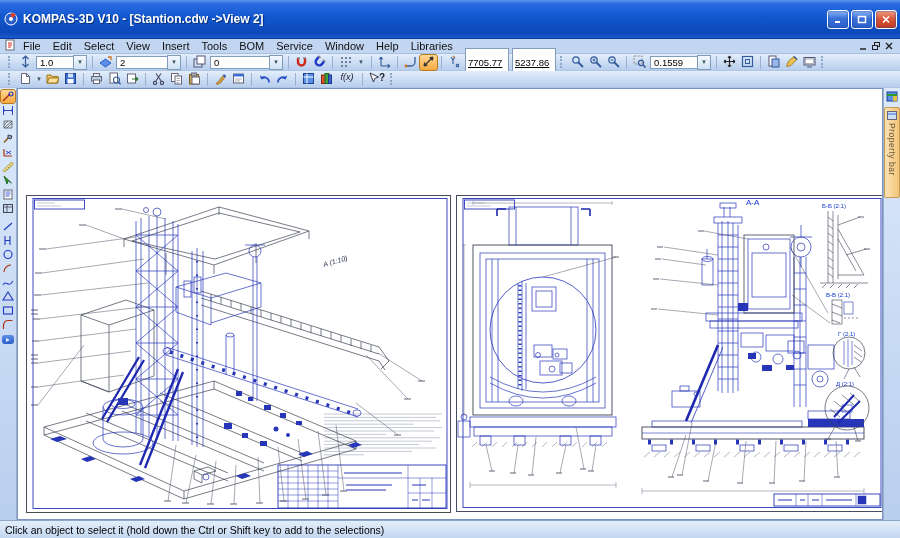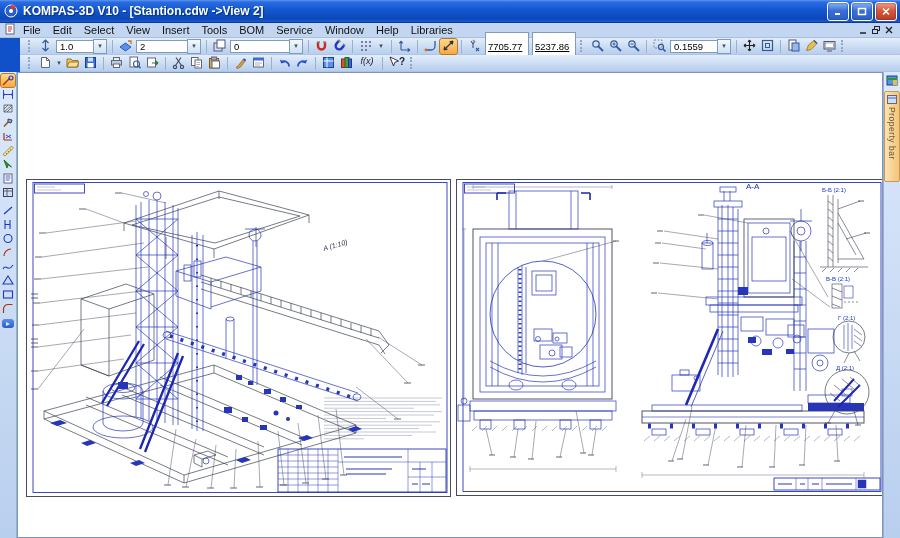--- a/index.html
+++ b/index.html
@@ -1,38 +1,38 @@
 <!DOCTYPE html>
 <html><head>
 <meta charset="utf-8">
 <style>
   html,body{margin:0;padding:0;width:900px;height:538px;overflow:hidden;
     font-family:"Liberation Sans","DejaVu Sans",sans-serif;background:#1050c8;}
   .app{position:absolute;inset:0;display:flex;flex-direction:column;}
   
-  .titlebar{height:22px;display:flex;align-items:center;padding:0 3px;
+  .titlebar{height:22px;display:flex;align-items:center;padding:8px 3px;
     background:linear-gradient(180deg,#5a96ee 0%,#2a6ae0 10%,#1257cf 45%,#0c48ba 85%,#1b59c9 100%);
     border-bottom:1px solid #0a3aa0;}
   .titlebar .apptitle{color:#fff;font-weight:bold;font-size:12px;margin-left:4px;flex:1;
     text-shadow:1px 1px 1px #05307a;white-space:nowrap;overflow:hidden;}
   .appicon{width:16px;height:16px;position:relative;flex:0 0 16px;}
   .winbtn{width:20px;height:17px;margin-left:2px;border-radius:3px;border:1px solid #fff;
     display:flex;align-items:center;justify-content:center;
     background:linear-gradient(180deg,#8ab4f4,#3a6fd8 45%,#2a5ec8);box-shadow:inset 0 0 2px #123c90;}
   .winbtn.close{background:linear-gradient(180deg,#f0a088,#d8573a 45%,#c23a20);}
   .winbtn svg{display:block}
   
   .menubar{height:14px;background:#c3d6f1;display:flex;align-items:center;font-size:11px;
     border-bottom:1px solid #aabfdd;padding-left:2px;}
   .menubar .mi{padding:16px 6px;color:#111;line-height:13px;}
   .mdi-ctrl{margin-left:auto;display:flex;align-items:center;gap:4px;padding-right:6px;}
   .mdi-ctrl span{display:block}
   
   .tbrow{height:16px;background:linear-gradient(180deg,#e3eefb,#c4d7f1 70%,#b9cfee);
-    display:flex;align-items:center;border-bottom:1px solid #aec4e2;padding-left:6px;gap:1px;margin-left:20px;}
+    display:flex;align-items:center;border-bottom:1px solid #aec4e2;padding-left:6px;gap:1px;}
   .grip{width:4px;height:12px;margin:0 2px;border-left:2px dotted #8fa8c8;}
   .sep{width:1px;height:13px;background:#9ab0cf;margin:0 3px;}
   .ti{width:17px;height:15px;display:flex;align-items:flex-start;justify-content:center;border-radius:2px;}
   .ti.pressed{background:linear-gradient(180deg,#ffd894,#f7a941);outline:1px solid #b97a1e;}
   .combo{display:flex;align-items:center;height:13px;margin:0 1px;}
   .cfield{background:#fff;border:1px solid #7f9db9;border-right:none;height:11px;font-size:9.5px;
     padding:0 3px;min-width:30px;display:flex;align-items:center;color:#000;}
   .cbtn{width:12px;height:13px;border:1px solid #7f9db9;display:flex;align-items:center;justify-content:center;
     font-size:7px;color:#355;background:linear-gradient(180deg,#f4f8ff,#cfe0f5);}
   .nfield{background:#fff;border:1px solid #7f9db9;height:11px;font-size:9.5px;padding:8px 2px;
@@ -750,13 +750,16 @@
       <div class="propbar-tab">
         <svg width="10" height="9">
             <rect x="0.5" y="0.5" width="9" height="8" fill="#cfe0f5" stroke="#667"></rect>
             <path d="M0.5 3h9" stroke="#3a6fd8"></path>
           </svg>
         <span class="vtext">Property bar</span>
       </div>
     </div>
   </div>
 
+  <div class="statusbar">
+    <span>Click an object to select it (hold down the Ctrl or Shift key to add to the selections)</span>
+  </div>
 </div>
 
 </body></html>

